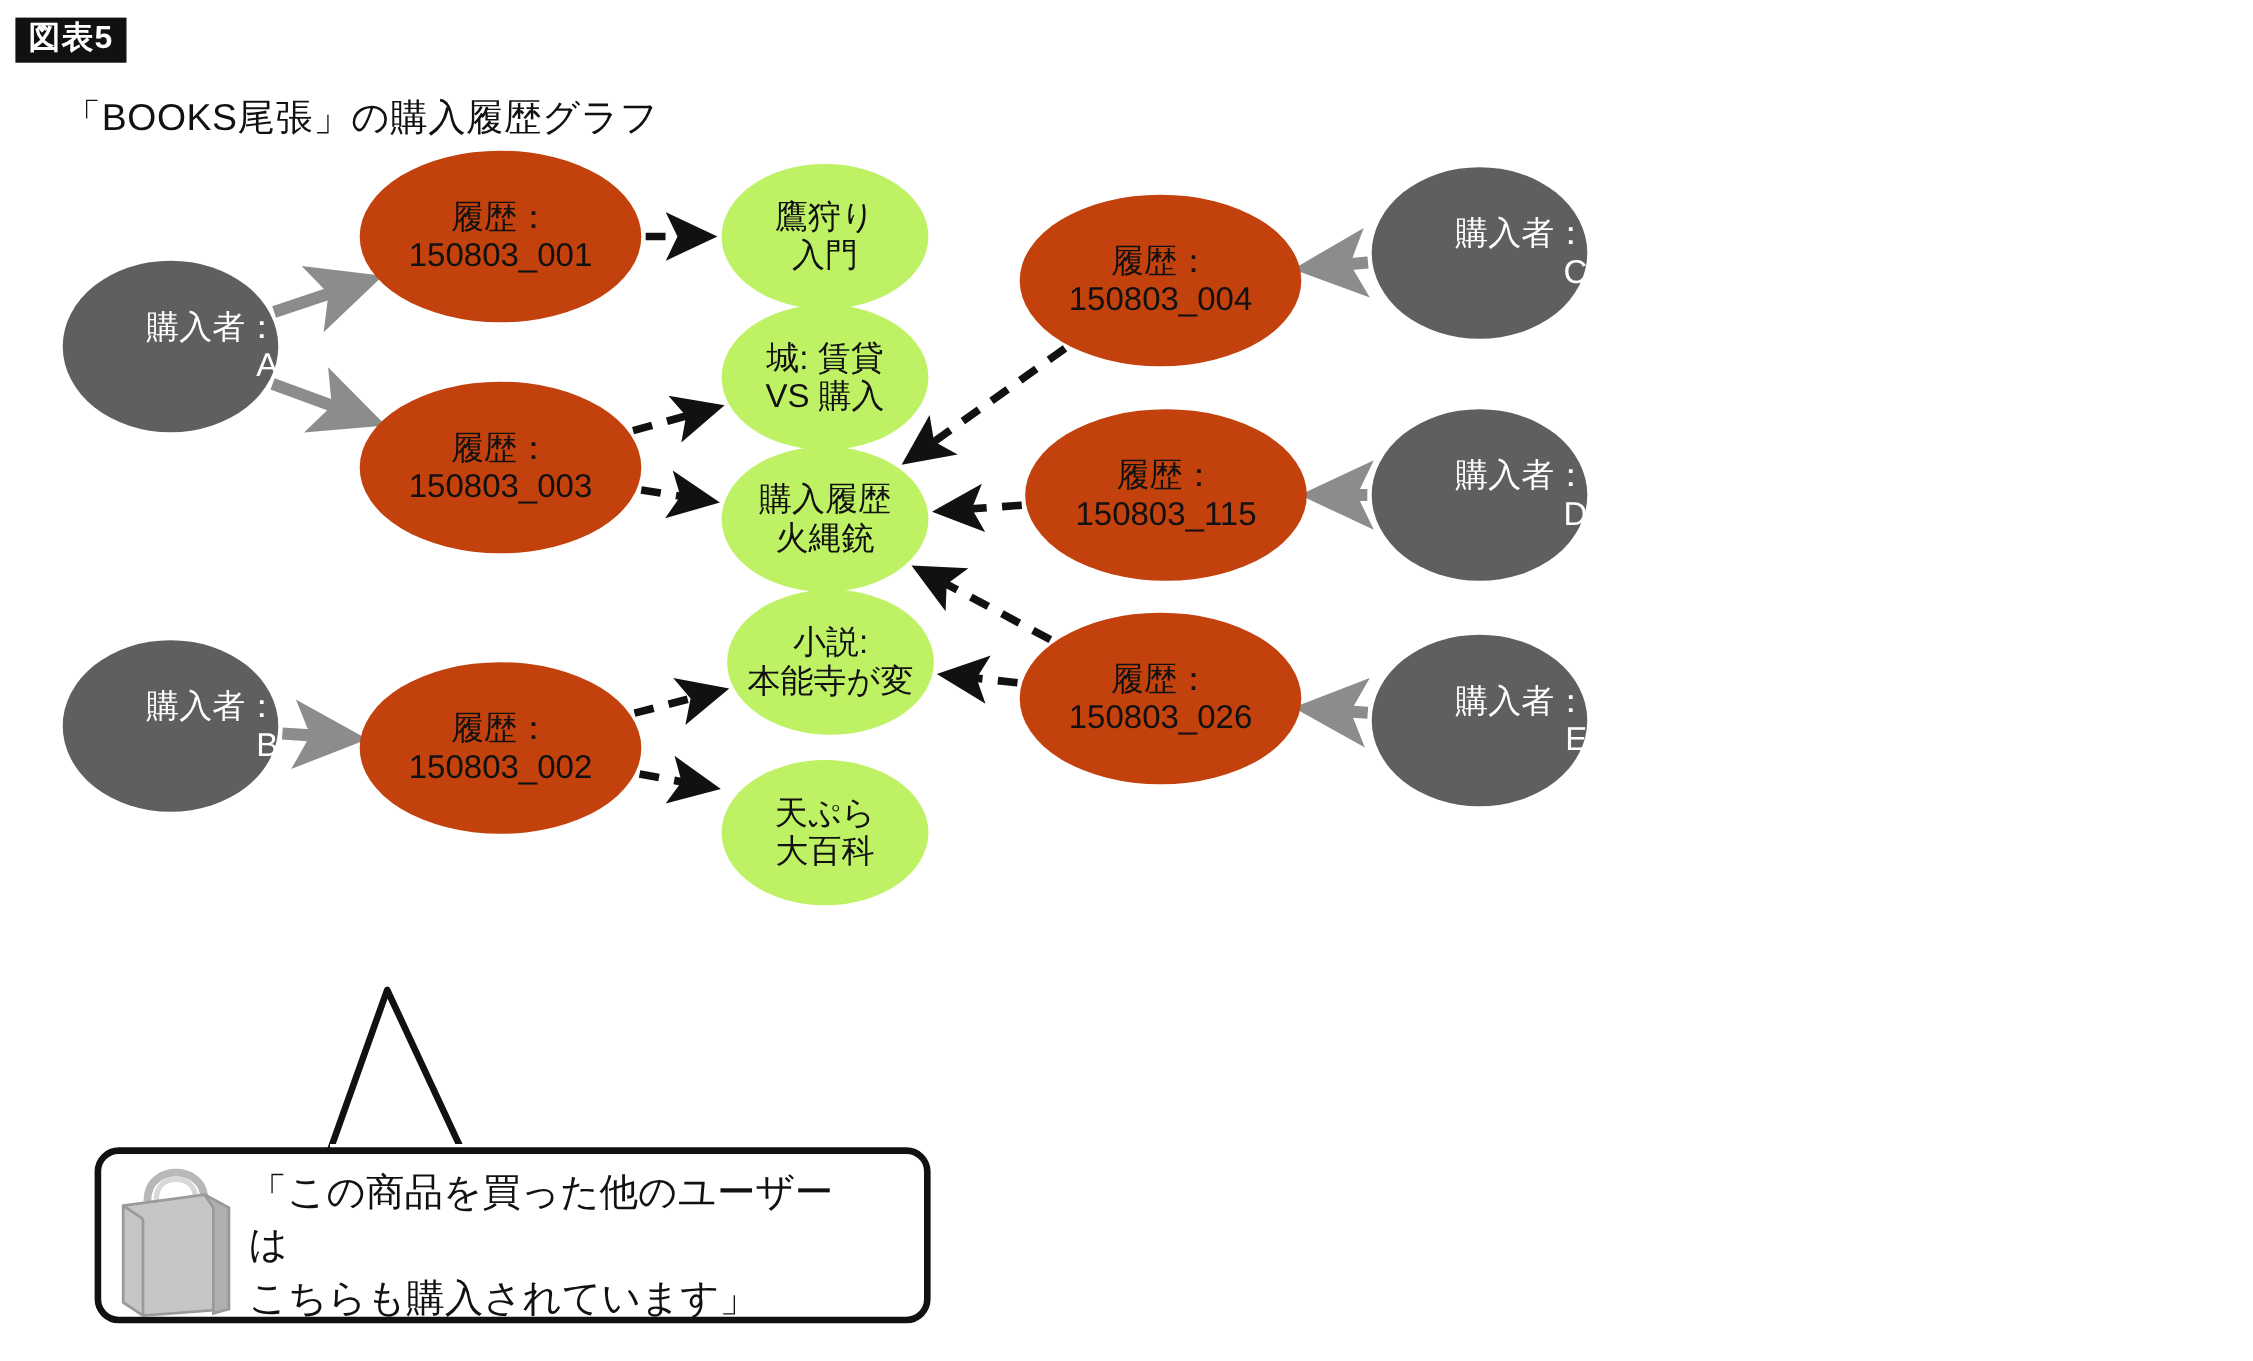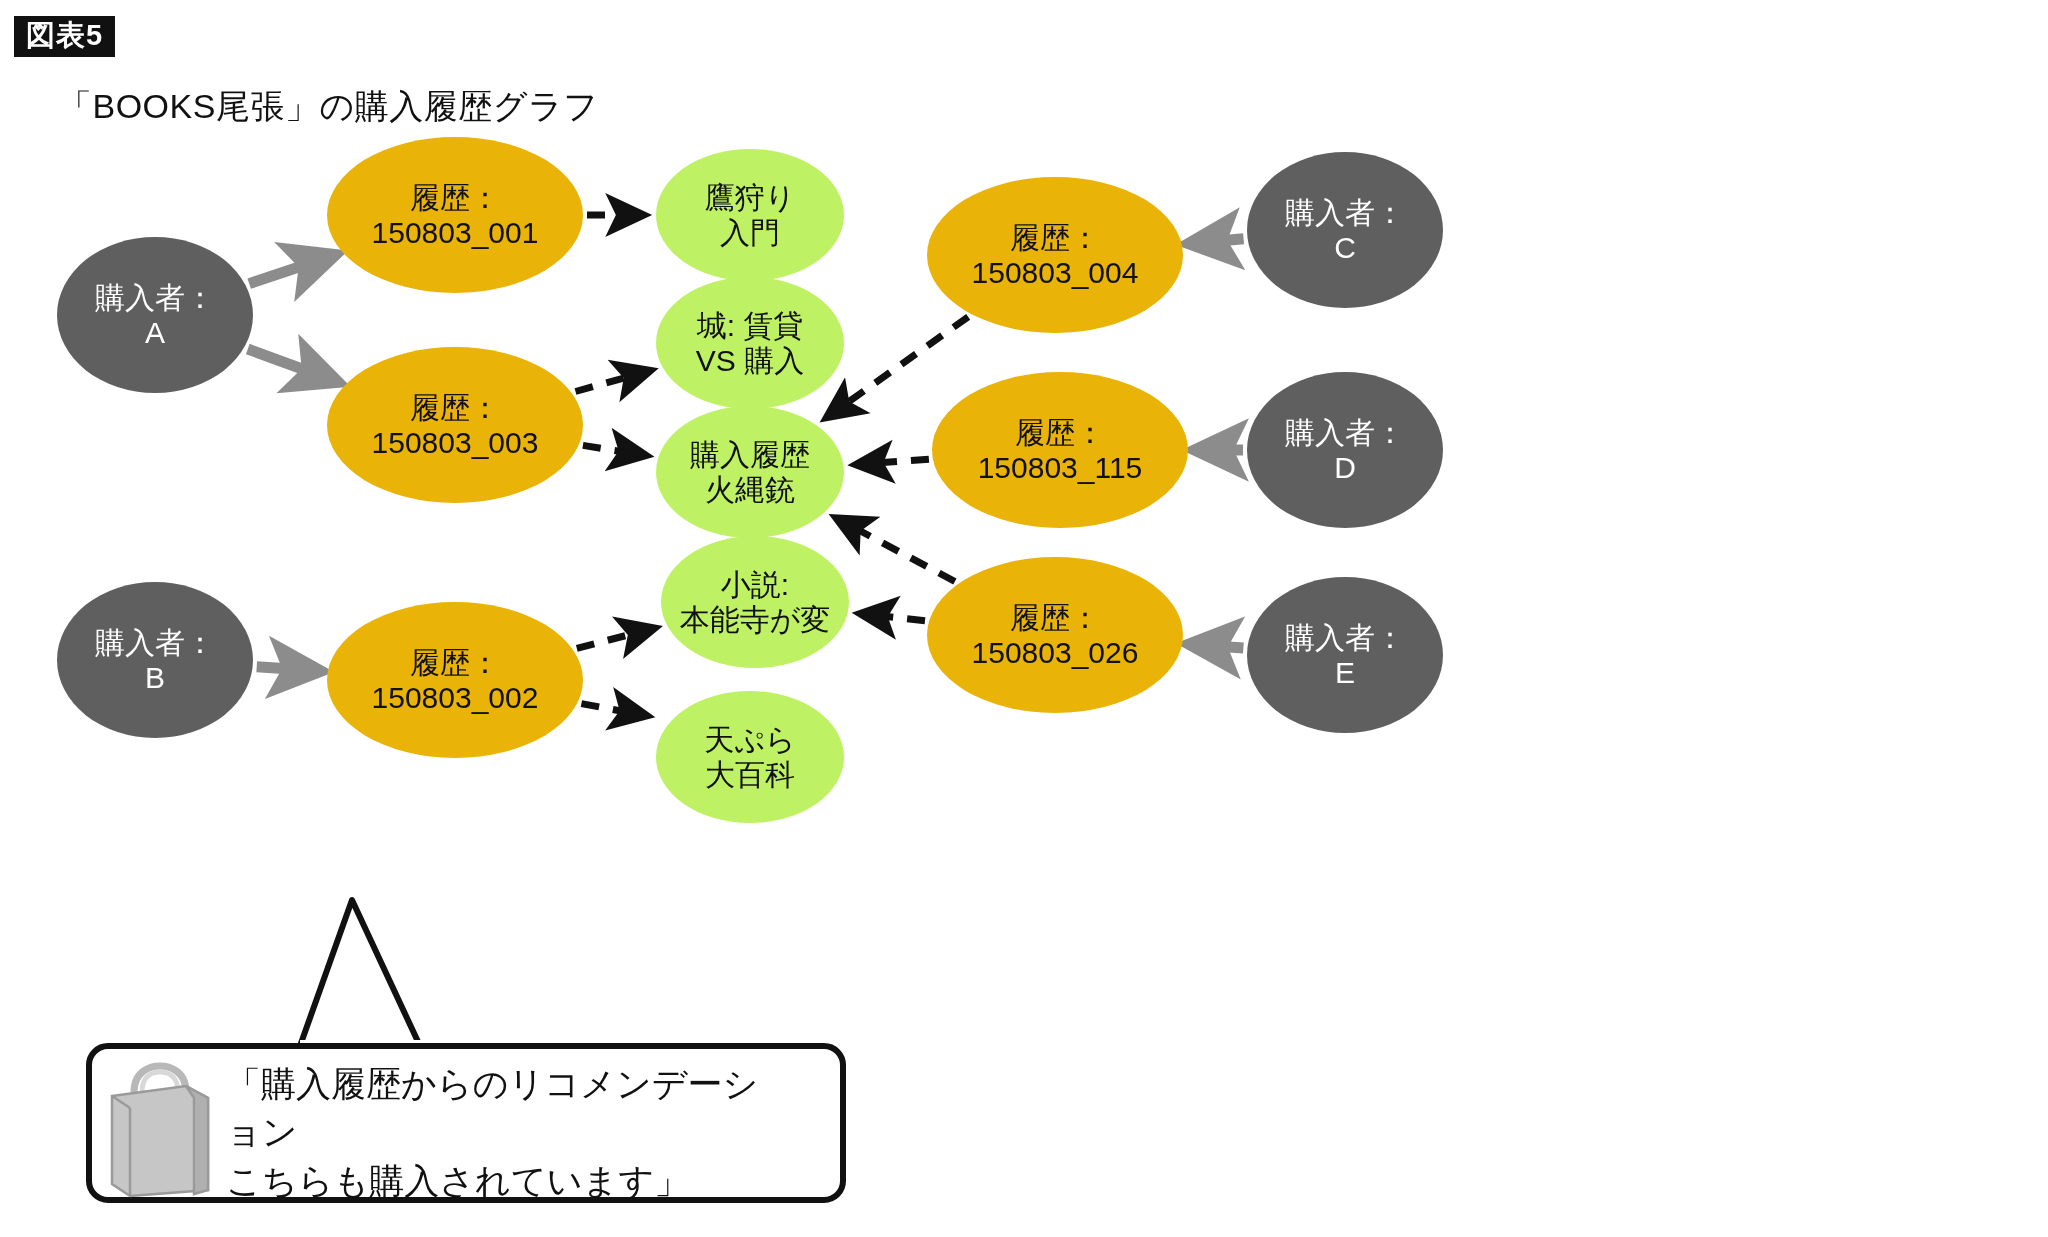--- a/index.html
+++ b/index.html
@@ -24,22 +24,22 @@
   
   #edges{position:absolute;left:0;top:0;width:2048px;height:1237px;pointer-events:none;}
 
   
   .node{
     position:absolute;display:flex;align-items:center;justify-content:center;
     text-align:center;border-radius:50%;line-height:1.18;
     box-sizing:border-box;white-space:pre-line;
   }
   .node span{display:block;width:100%;}
-  .node-person{background:#5f5f5f;color:#ffffff;font-size:30px;}
-  .node-history{background:#eab308;color:#111111;font-size:30px;}
+  .node-person{background:#5f5f5f;color:#ffffff;font-size:30px;text-align:right;}
+  .node-history{background:#c2410c;color:#111111;font-size:30px;}
   .node-item{background:#bef264;color:#111111;font-size:30px;}
 
   
   .callout{
     position:absolute;left:86px;top:1043px;width:760px;height:160px;
     border:6px solid #111;border-radius:22px;background:#fff;
     box-sizing:border-box;
   }
   .callout-text{
     position:absolute;left:226px;top:1060px;width:560px;
@@ -139,21 +139,21 @@
 
   <svg class="bag" viewBox="0 0 104 140" xmlns="http://www.w3.org/2000/svg">
     <path d="M 26 34 C 26 12, 44 8, 52 8 C 60 8, 78 12, 78 34" fill="none" stroke="#b8b8b8" stroke-width="7"></path>
     <path d="M 34 34 C 34 18, 44 14, 52 14 C 60 14, 70 18, 70 34" fill="none" stroke="#d8d8d8" stroke-width="5"></path>
     <polygon points="4,38 78,28 100,40 100,132 22,138 4,126" fill="#c6c6c6" stroke="#9a9a9a" stroke-width="2.5"></polygon>
     <polygon points="78,28 100,40 100,132 86,136 86,40" fill="#b0b0b0" stroke="#9a9a9a" stroke-width="2.5"></polygon>
     <line x1="4" y1="38" x2="22" y2="50" stroke="#9a9a9a" stroke-width="2.5"></line>
     <line x1="22" y1="50" x2="22" y2="138" stroke="#9a9a9a" stroke-width="2.5"></line>
   </svg>
 
-  <div class="callout-text">「購入履歴からのリコメンデーション
+  <div class="callout-text">「この商品を買った他のユーザーは
 こちらも購入されています」</div>
 
   <div class="legend">
 
 
 
   </div>
 
 </div>
 

